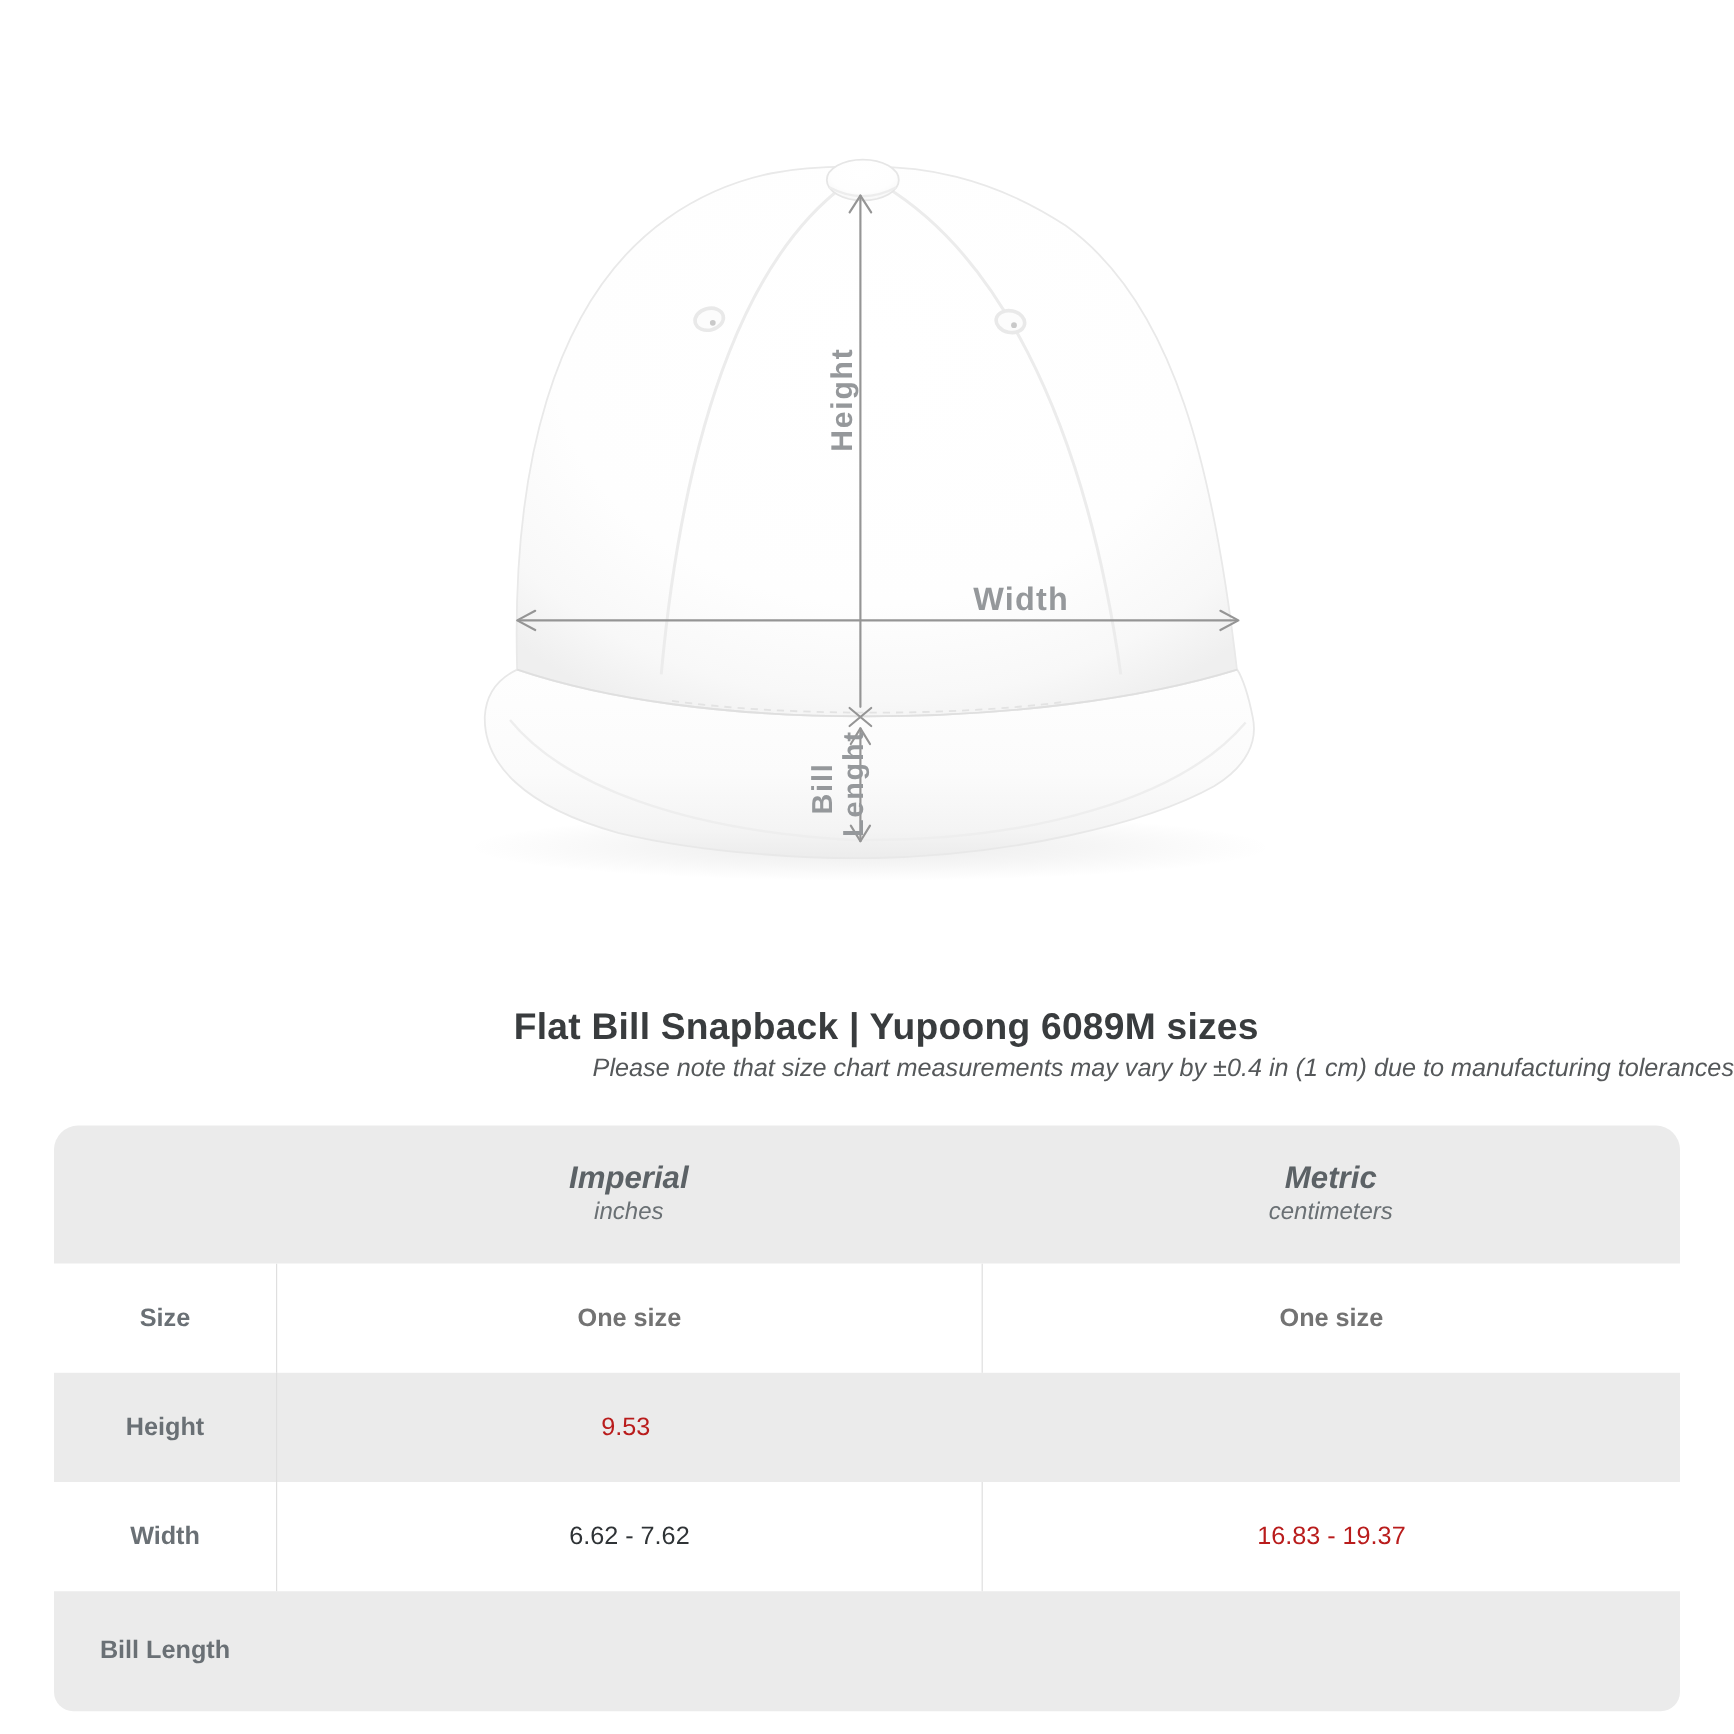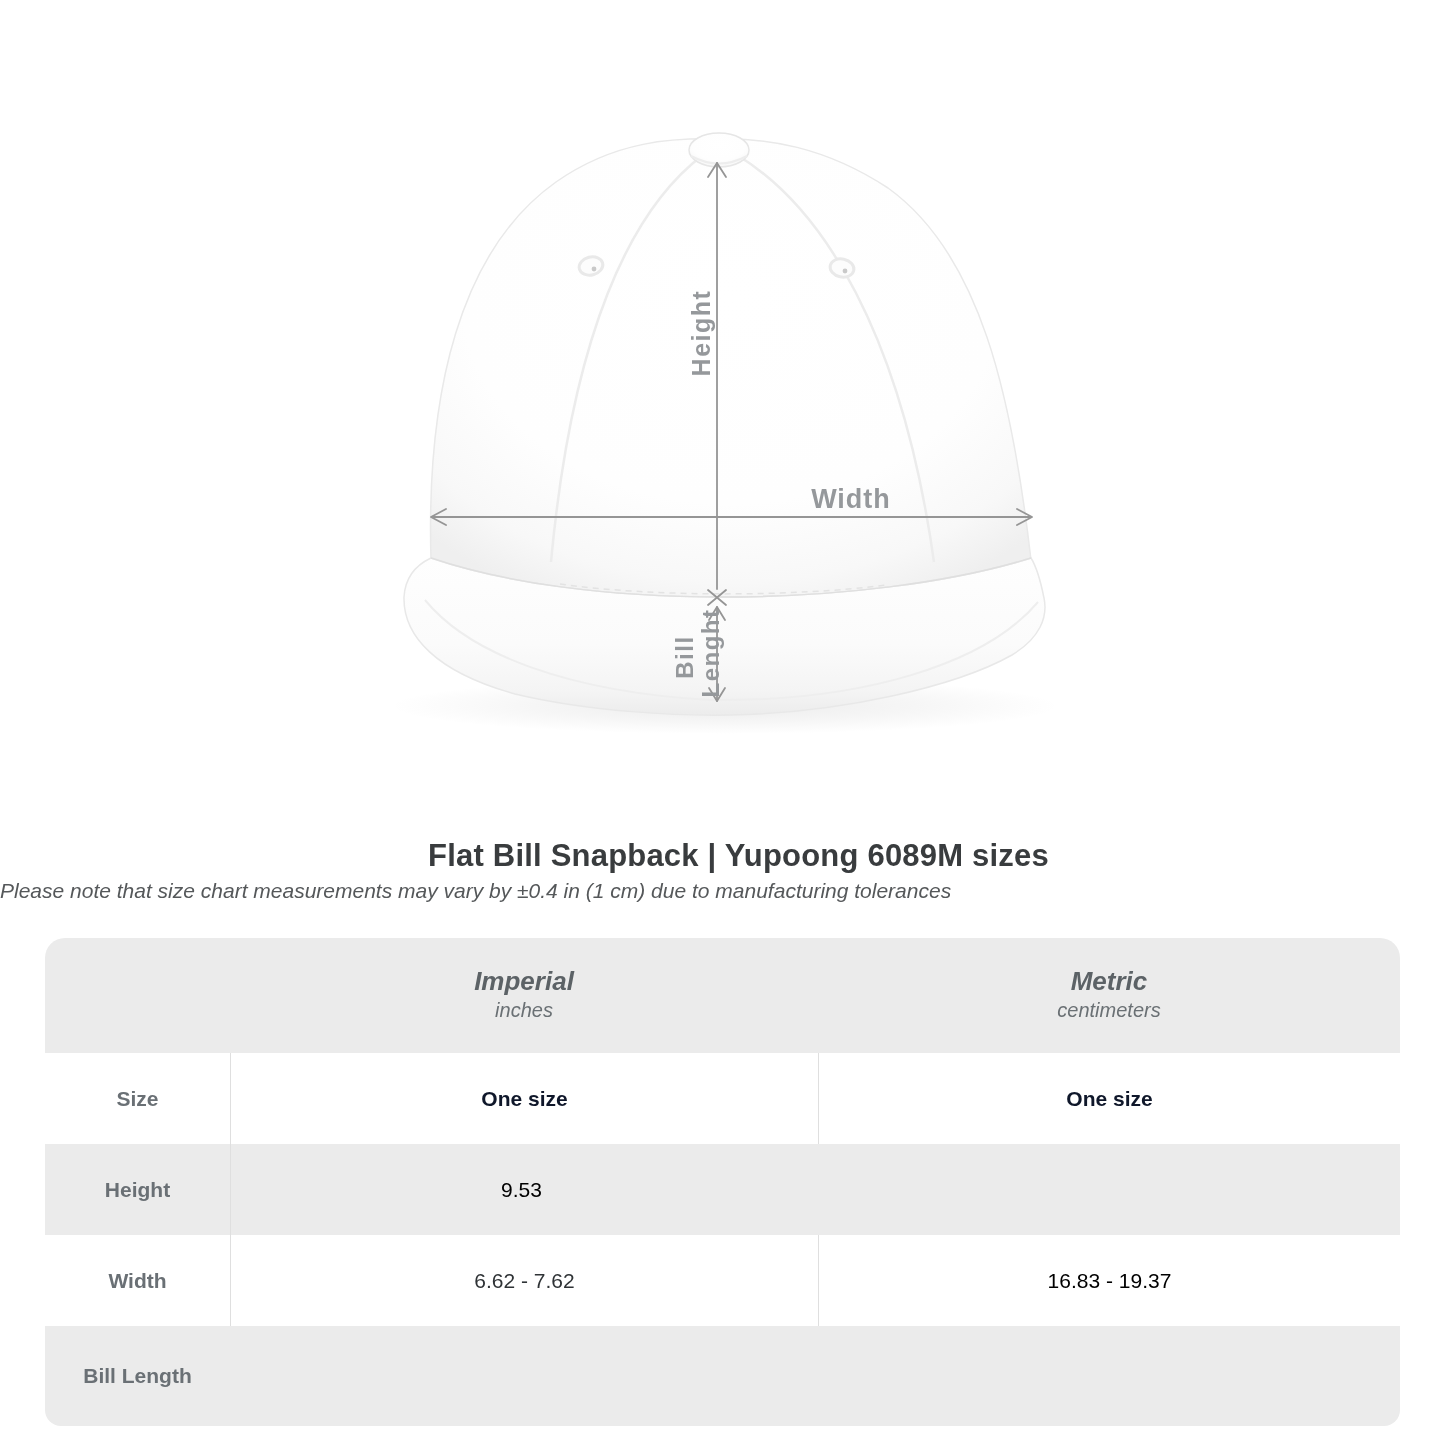--- a/index.html
+++ b/index.html
@@ -25,21 +25,21 @@
     margin: 0;
     text-align: center;
     font-size: 31px; font-weight: bold; line-height: 34px;
     color: #393c3e;
     letter-spacing: 0.2px;
     padding-left: 16px;
   }
   .page-subtitle {
     position: absolute; left: 0; top: 878px; width: 1445px;
     margin: 0;
-    text-align: left;
+    text-align: right;
     font-style: italic;
     font-size: 21px; line-height: 26px;
     color: #55585a;
   }
   .size-table {
     position: absolute; left: 45px; top: 938px; width: 1355px;
   }
   .thead {
     position: relative;
     height: 115px;
@@ -63,23 +63,23 @@
   .tcell {
     display: flex; align-items: center; justify-content: center;
     box-sizing: border-box;
     font-size: 21px;
   }
   .cell-label {
     width: 185px;
     font-weight: bold; color: #6a7075;
   }
   .cell-imperial { width: 588px; border-left: 1px solid #dfdfdf; color: #2f3336; }
-  .cell-metric   { width: 582px; border-left: 1px solid #dfdfdf; color: #000000; }
+  .cell-metric   { width: 582px; border-left: 1px solid #dfdfdf; color: #b91c1c; }
   .row-size .cell-imperial, .row-size .cell-metric {
-    font-weight: bold; color: #0f172a;
+    font-weight: bold; color: #737373;
   }
 </style>
 </head>
 <body>
 
 <svg class="hat-svg" viewBox="0 0 1445 810" aria-hidden="true">
   <defs>
     <radialGradient id="crownG" cx="50%" cy="35%" r="72%">
       <stop offset="0%" stop-color="#ffffff"></stop>
       <stop offset="62%" stop-color="#fefefe"></stop>

